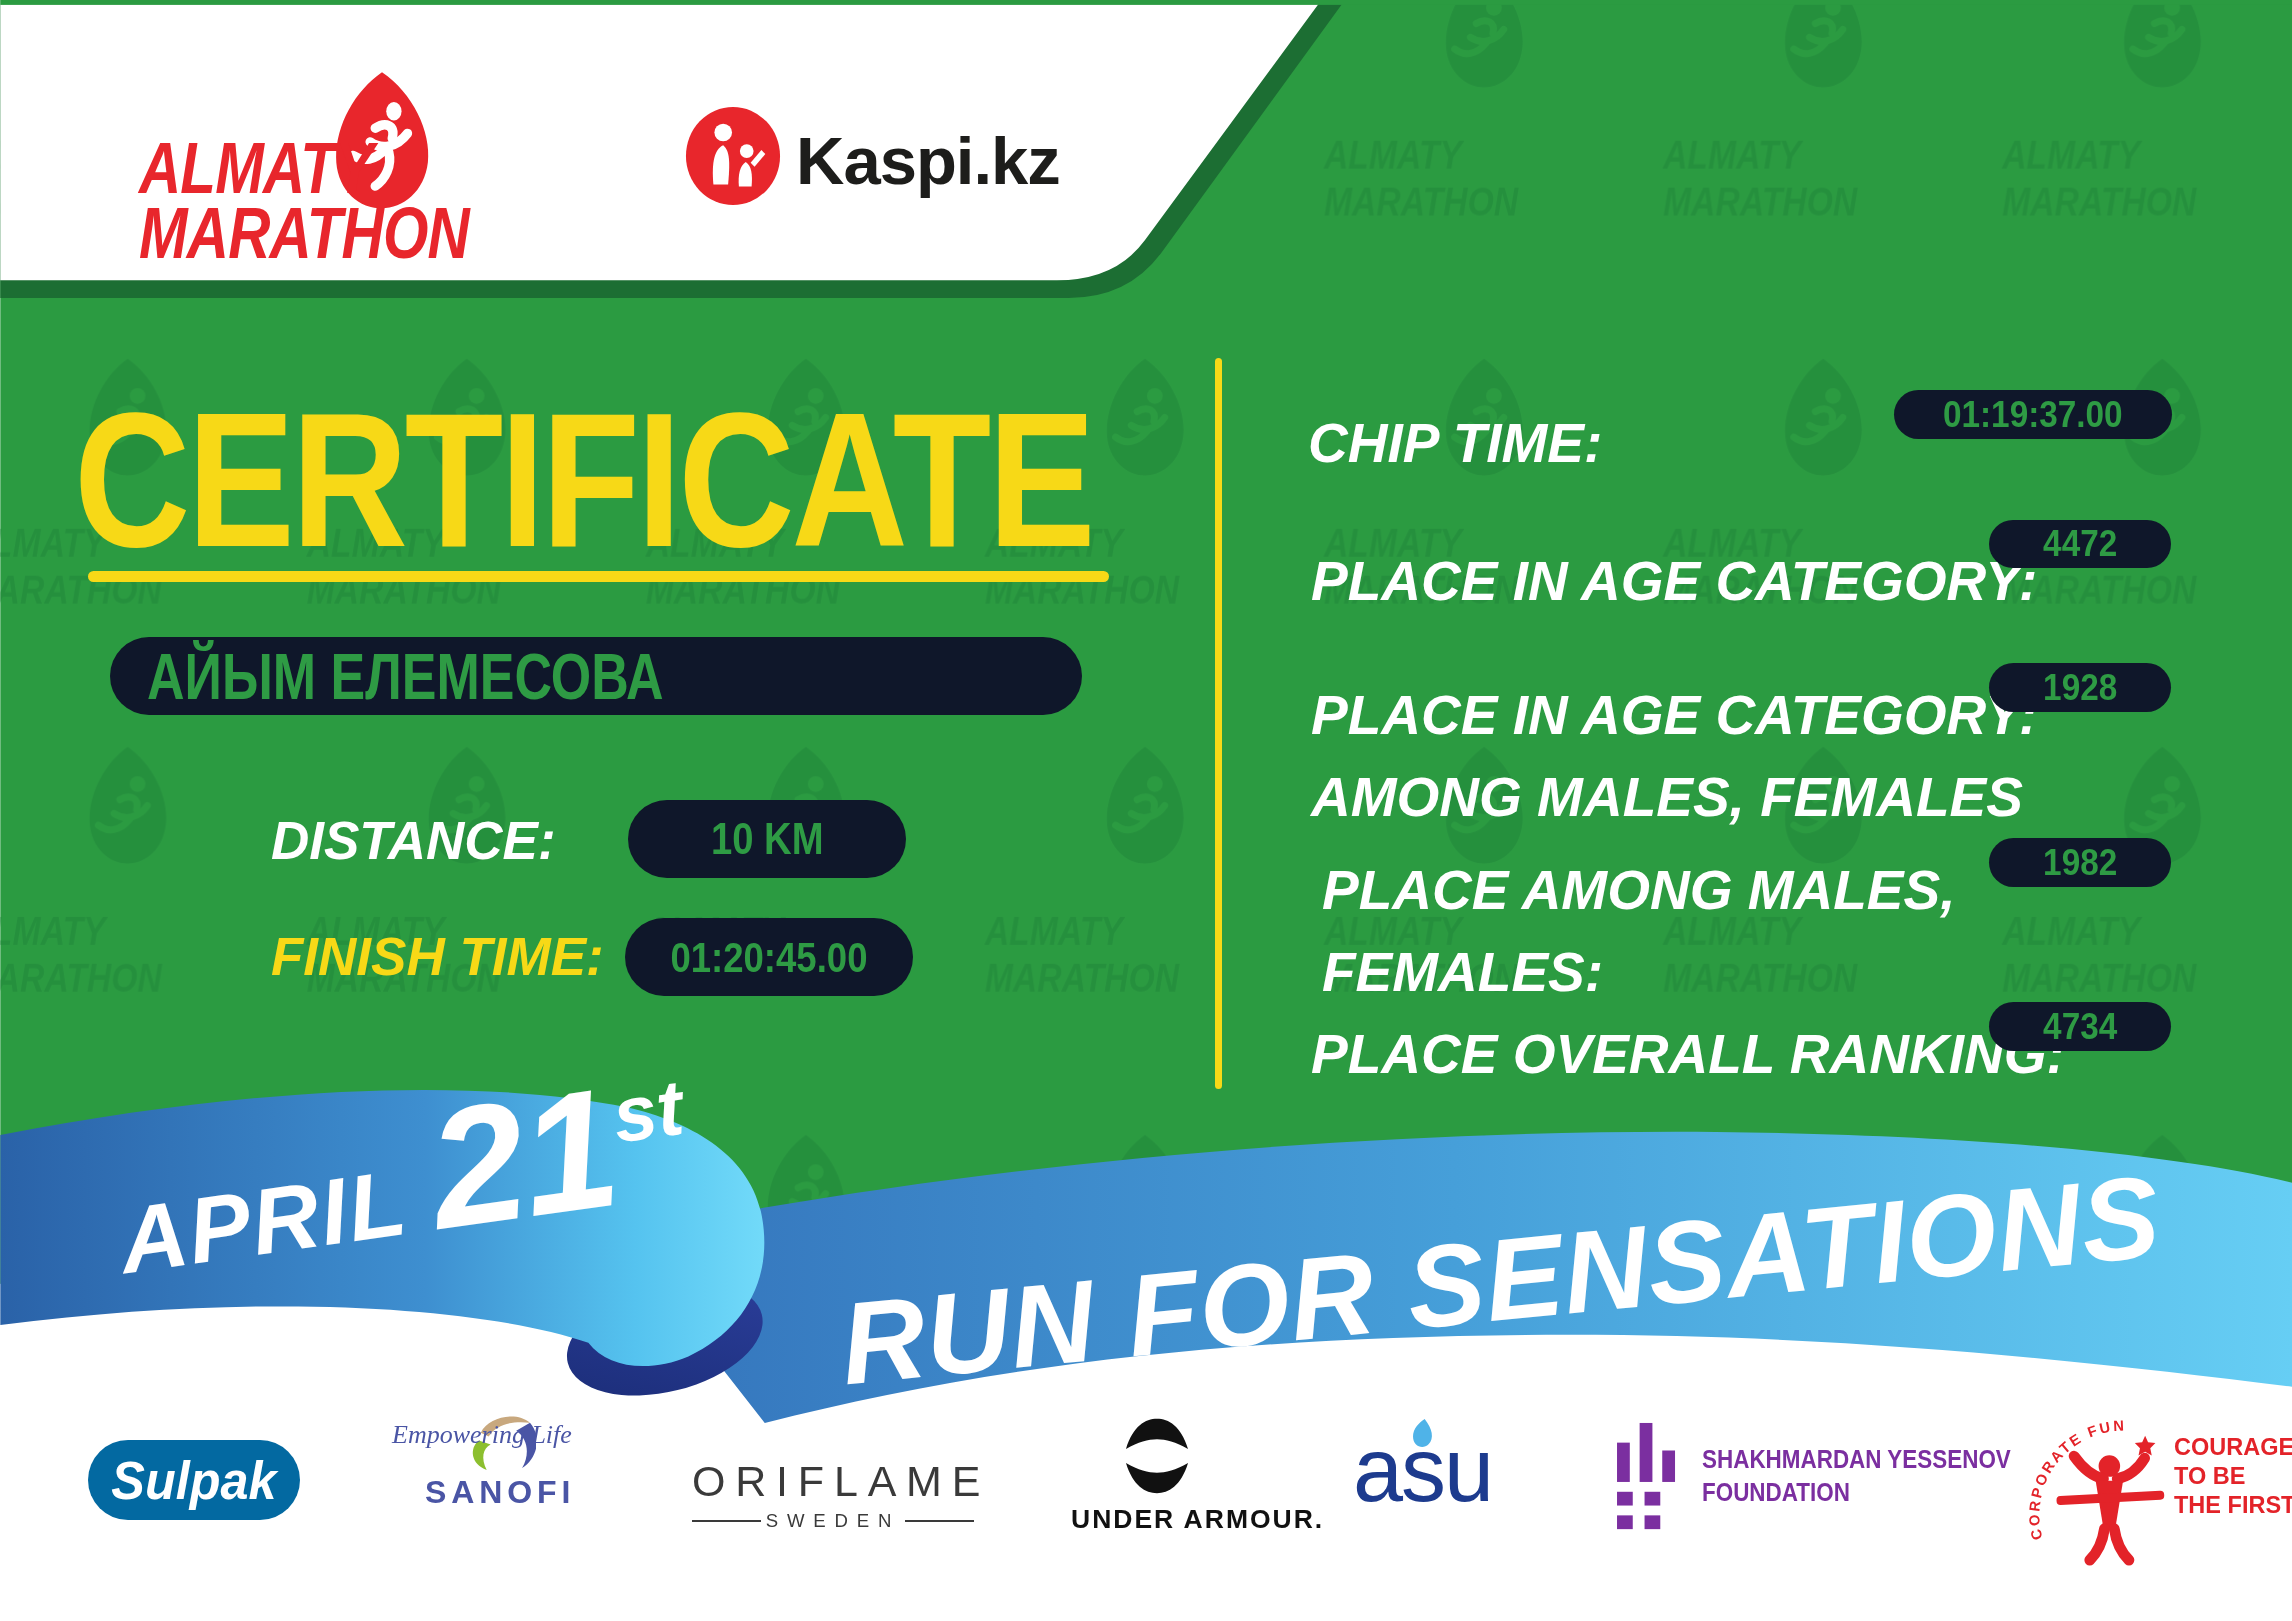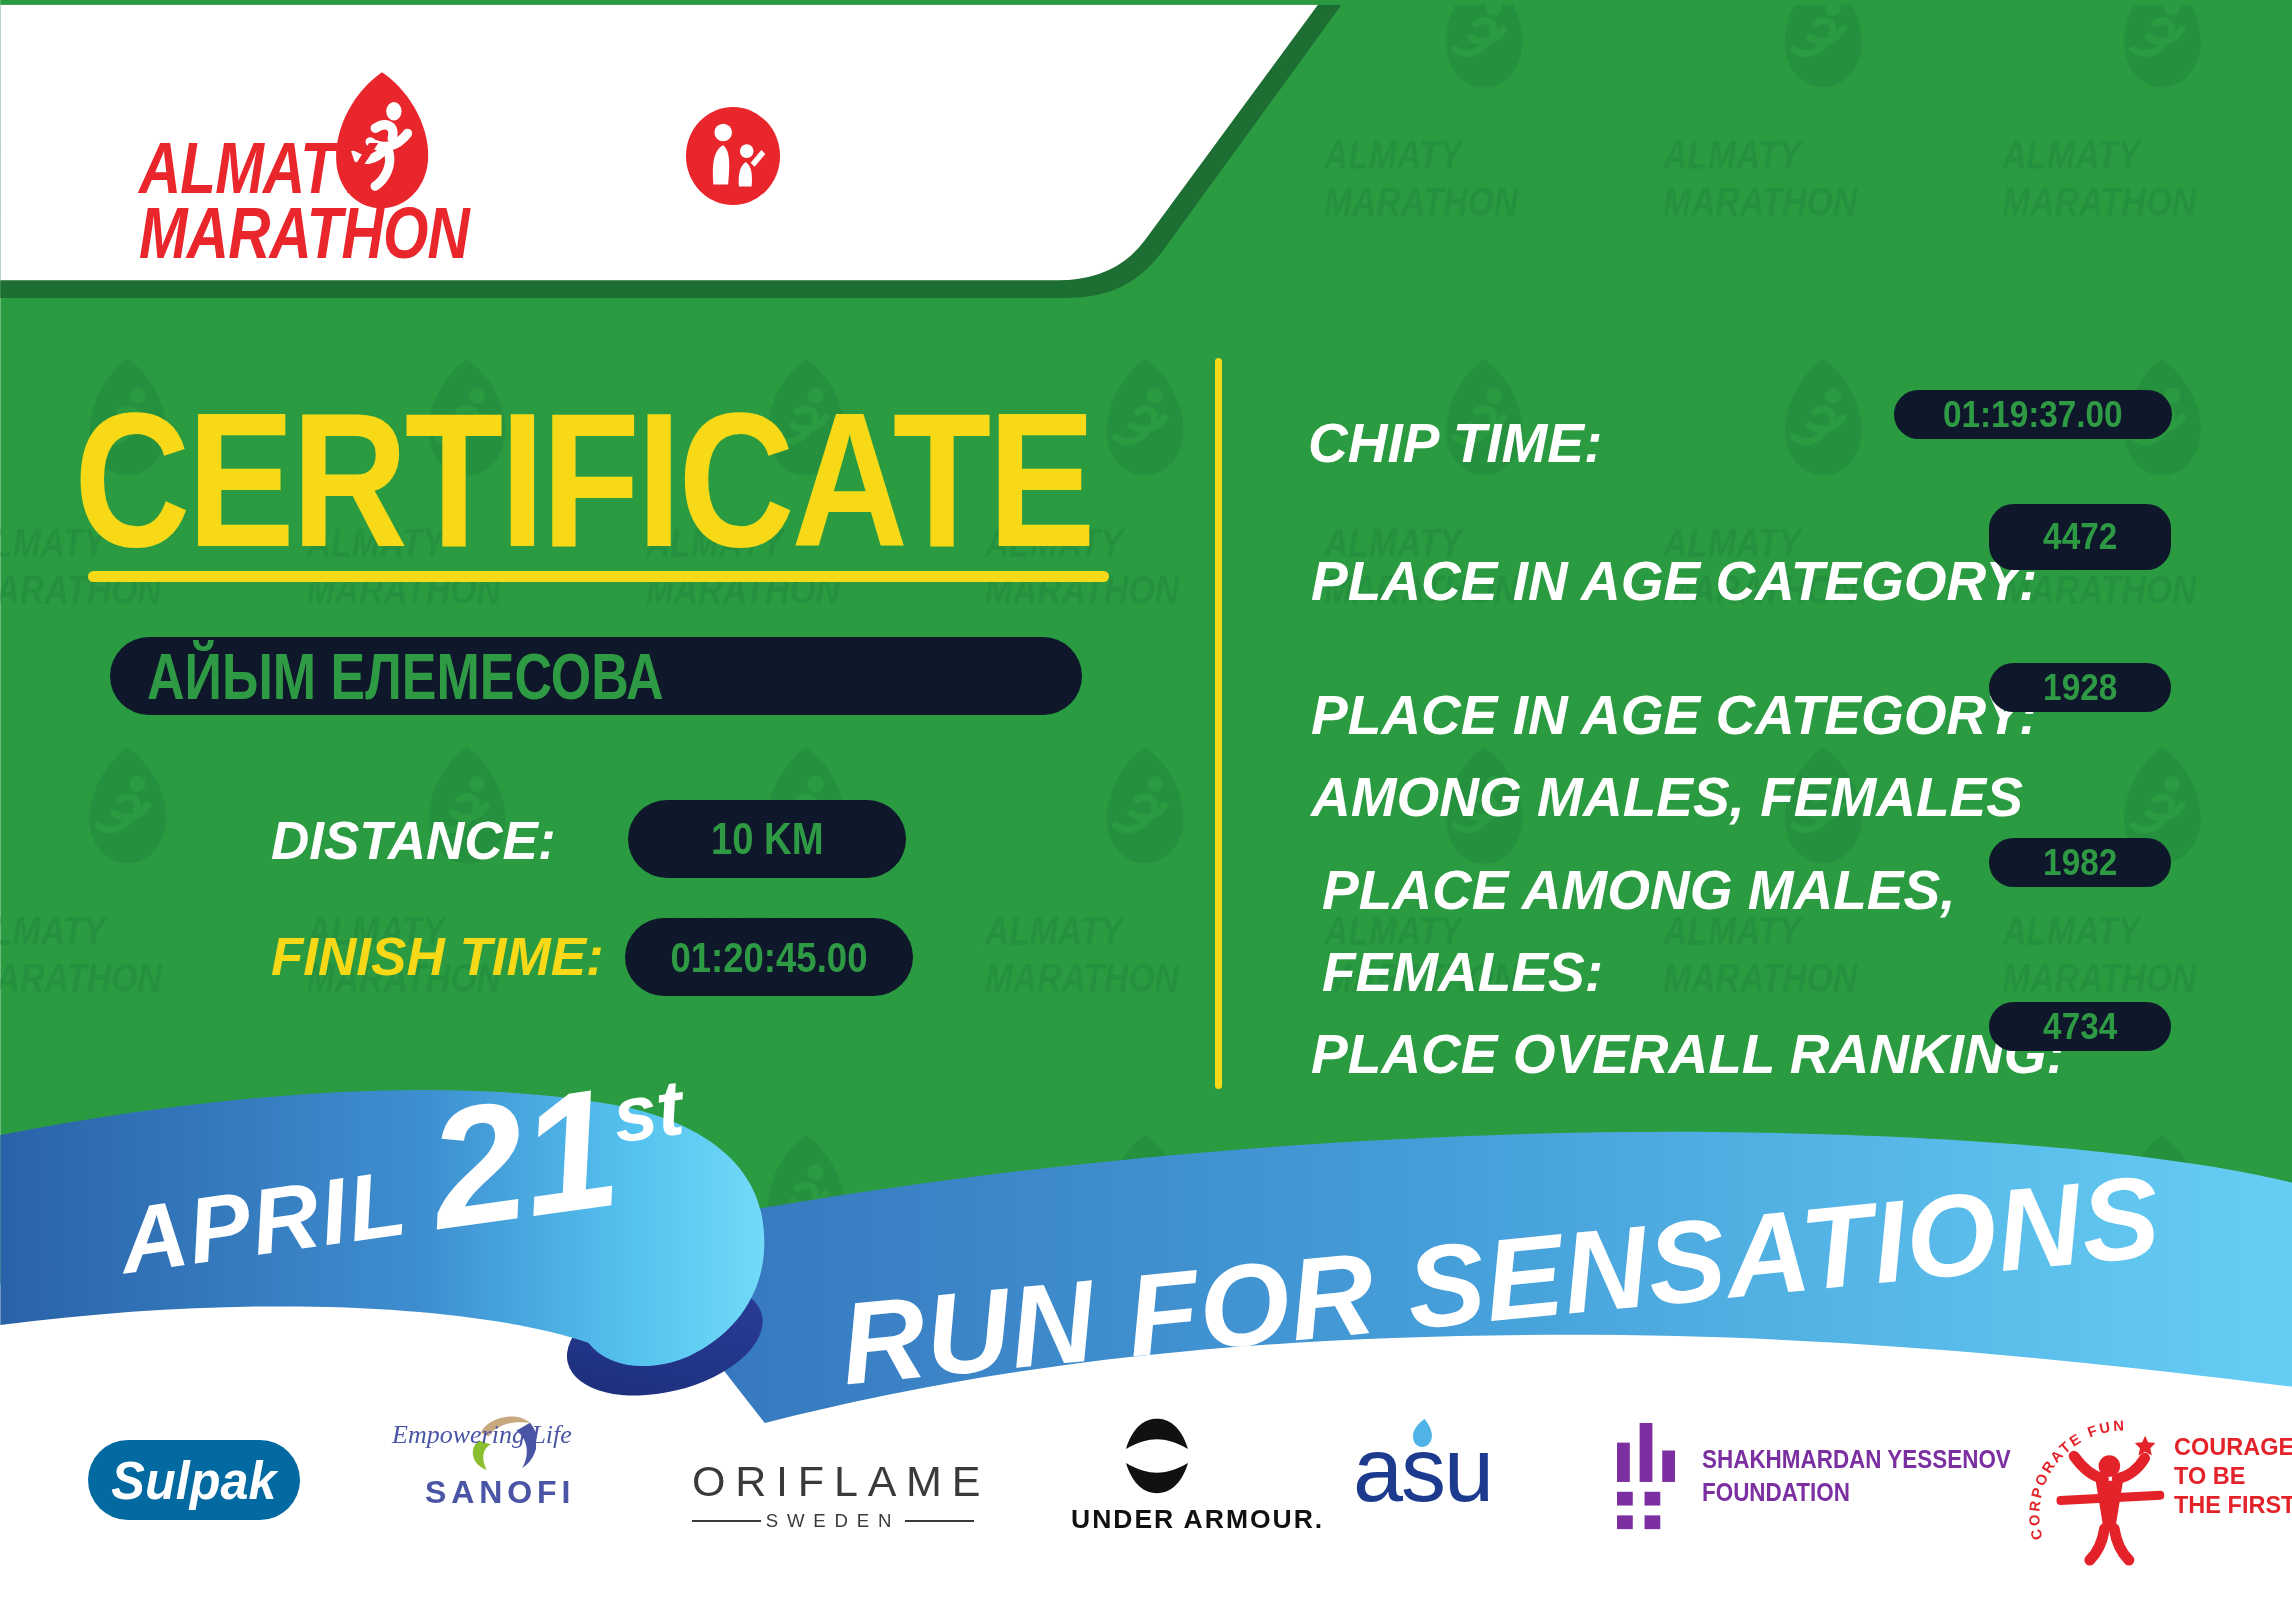--- a/index.html
+++ b/index.html
@@ -145,20 +145,21 @@
   <svg class="abs" width="98" height="100" viewBox="0 0 100 102" style="left:684px;top:106px">
     <ellipse cx="50" cy="51" rx="48" ry="50" fill="#e8262c"></ellipse>
     <g fill="#ffffff">
       <circle cx="40" cy="27" r="9"></circle>
       <path d="M40,40 C31,44 28,58 30,80 L45,80 C47,58 47,46 40,40 Z"></path>
       <circle cx="64" cy="46" r="7"></circle>
       <path d="M63,57 C57,61 55,70 56,82 L69,82 C70,70 69,61 63,57 Z"></path>
       <path d="M68,58 L79,45 L83,49 L72,62 Z"></path>
     </g>
   </svg>
+  <div class="abs kaspi-text">Kaspi.kz</div>
 
   <div class="abs cert-title">CERTIFICATE</div>
   <div class="abs cert-underline"></div>
 
   <div class="abs pill name-pill">
     <span class="pill-text name-text">АЙЫМ ЕЛЕМЕСОВА</span>
   </div>
 
   <div class="abs lbl lbl-left" style="left:271px;top:810px">DISTANCE:</div>
   <div class="abs pill" style="left:628px;top:800px;width:278px;height:78px">
@@ -171,21 +172,21 @@
   </div>
 
   <div class="abs divider"></div>
 
   <div class="abs lbl lbl-right" style="left:1308px;top:394px">CHIP TIME:</div>
   <div class="abs pill" style="left:1894px;top:390px;width:278px;height:49px;border-radius:24.5px">
     <span class="pill-text" style="font-size:37px;transform:scaleX(.9)">01:19:37.00</span>
   </div>
 
   <div class="abs lbl lbl-right" style="left:1311px;top:532px">PLACE IN AGE CATEGORY:</div>
-  <div class="abs pill" style="left:1989px;top:504px;width:182px;height:66px;border-radius:24.5px">
+  <div class="abs pill" style="left:1989px;top:520px;width:182px;height:48px;border-radius:24.5px">
     <span class="pill-text" style="font-size:37px;transform:scaleX(.9)">4472</span>
   </div>
 
   <div class="abs" style="left:1311px;top:666px">
     <div class="lbl lbl-right">PLACE IN AGE CATEGORY:</div>
     <div class="lbl lbl-right">AMONG MALES, FEMALES</div>
   </div>
   <div class="abs pill" style="left:1989px;top:663px;width:182px;height:49px;border-radius:24.5px">
     <span class="pill-text" style="font-size:37px;transform:scaleX(.9)">1928</span>
   </div>

